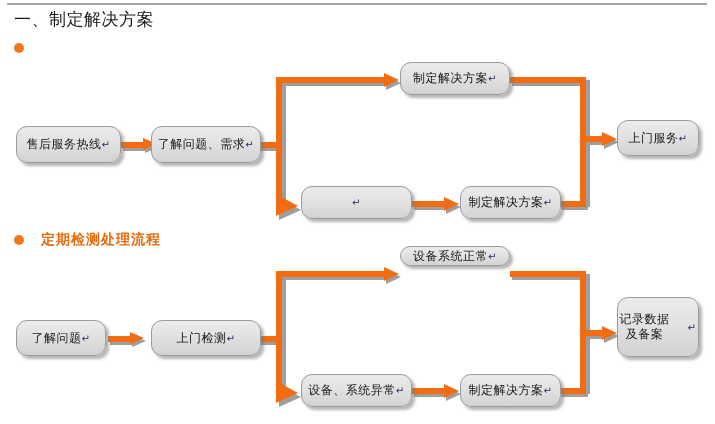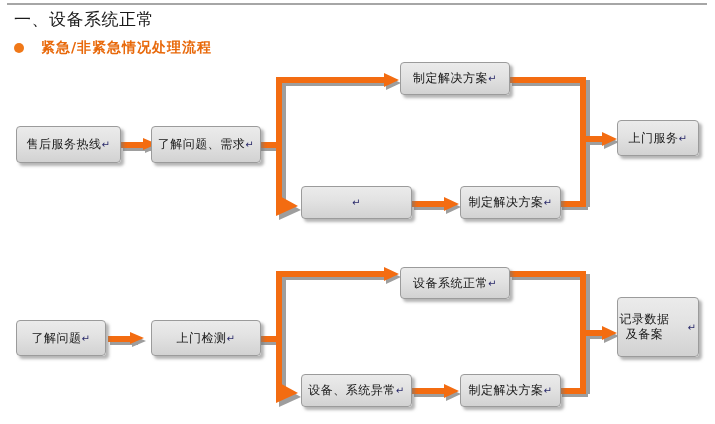--- a/index.html
+++ b/index.html
@@ -31,21 +31,21 @@
   .bullet-text{
     display:inline-block;vertical-align:middle;
     font-size:14px;font-weight:bold;color:#E8690B;letter-spacing:1px;
     font-family:"DejaVu Sans","Liberation Sans",sans-serif;
   }
 
   
   .node{
     position:absolute;box-sizing:border-box;
     background:linear-gradient(180deg,#ebebeb 0%,#e2e2e2 45%,#d2d2d2 100%);
-    border:1px solid #9b9b9b;border-radius:4px;
+    border:1px solid #9b9b9b;border-radius:11px;
     box-shadow:3px 3px 3px rgba(120,120,120,0.55);
     display:flex;align-items:center;justify-content:center;
     font-size:12px;color:#161616;letter-spacing:0.5px;
     line-height:15px;text-align:center;
     font-family:"DejaVu Sans","Liberation Sans",sans-serif;
     z-index:5;
   }
   .node span{display:block;white-space:pre-line;}
   .pilcrow{color:#2a2a6a;font-size:10px;}
 
@@ -56,24 +56,24 @@
   .arrow{position:absolute;z-index:4;}
   .arrow svg{display:block;overflow:visible;}
 </style>
 </head>
 <body>
 
 <div class="root">
 
   <div class="top-rule"></div>
 
-  <div class="h1">一、设备系统正常</div>
+  <div class="h1">一、制定解决方案</div>
 
   <div class="bullet-row">
-    <span class="bullet-dot"></span><span class="bullet-text">紧急/非紧急情况处理流程</span>
+    <span class="bullet-dot"></span>
   </div>
 
   <div class="seg-shadow" style="left:123px;top:145px;width:28px;height:6px;"></div>
   <div class="seg" style="left:121px;top:142px;width:26px;height:6px;"></div>
   <div class="arrow" style="left:141px;top:134px;">
     <svg width="22" height="22" viewBox="0 0 22 22">
       <polygon points="2,4 16,10 2,16" fill="#9e9e9e" transform="translate(2,3)"></polygon>
       <polygon points="2,4 16,10 2,16" fill="#F36C11"></polygon>
     </svg>
   </div>
@@ -149,20 +149,23 @@
   <div class="node" style="left:460px;top:186px;width:101px;height:33px;">
     <span>制定解决方案</span>
       <span class="pilcrow">↵</span>
   </div>
 
   <div class="node" style="left:617px;top:120px;width:82px;height:36px;">
     <span>上门服务</span>
       <span class="pilcrow">↵</span>
   </div>
 
+  <div class="bullet-row second">
+    <span class="bullet-dot"></span><span class="bullet-text">定期检测处理流程</span>
+  </div>
 
   <div class="seg-shadow" style="left:110px;top:339px;width:28px;height:6px;"></div>
   <div class="seg" style="left:108px;top:336px;width:26px;height:6px;"></div>
   <div class="arrow" style="left:128px;top:328px;">
     <svg width="22" height="22" viewBox="0 0 22 22">
       <polygon points="2,4 16,10 2,16" fill="#9e9e9e" transform="translate(2,3)"></polygon>
       <polygon points="2,4 16,10 2,16" fill="#F36C11"></polygon>
     </svg>
   </div>
 
@@ -218,21 +221,21 @@
   <div class="node" style="left:16px;top:320px;width:90px;height:36px;">
     <span>了解问题</span>
       <span class="pilcrow">↵</span>
   </div>
 
   <div class="node" style="left:151px;top:320px;width:110px;height:36px;">
     <span>上门检测</span>
       <span class="pilcrow">↵</span>
   </div>
 
-  <div class="node" style="left:400px;top:267px;width:110px;height:32px;">
+  <div class="node" style="left:400px;top:246px;width:110px;height:20px;">
     <span>设备系统正常</span>
       <span class="pilcrow">↵</span>
   </div>
 
   <div class="node" style="left:301px;top:374px;width:111px;height:33px;">
     <span>设备、系统异常</span>
       <span class="pilcrow">↵</span>
   </div>
 
   <div class="node" style="left:460px;top:374px;width:101px;height:33px;">

